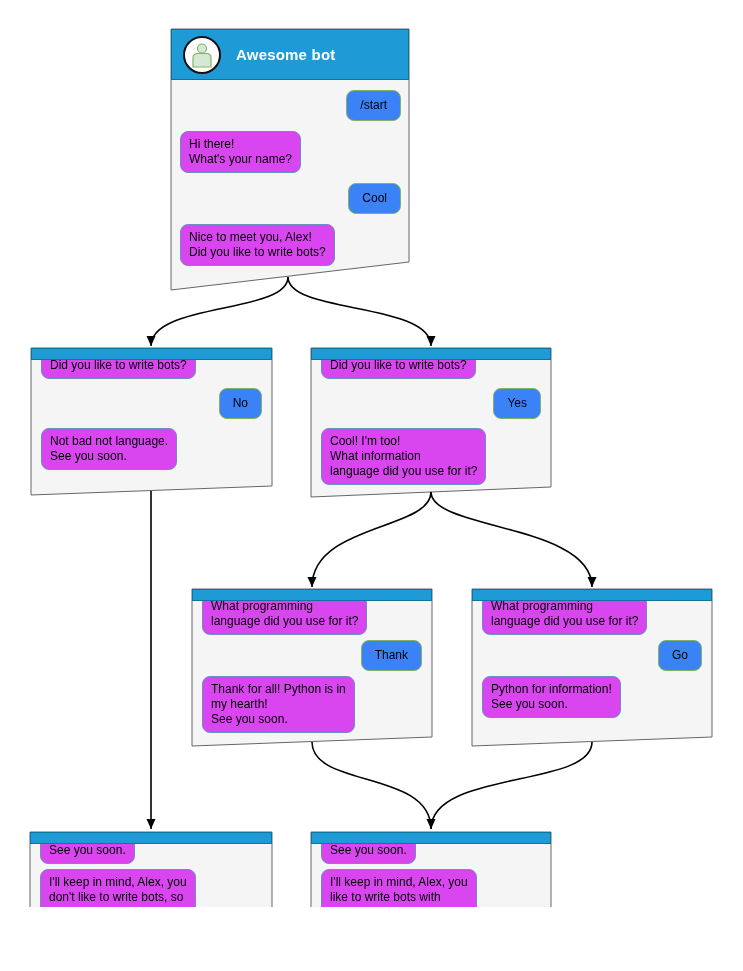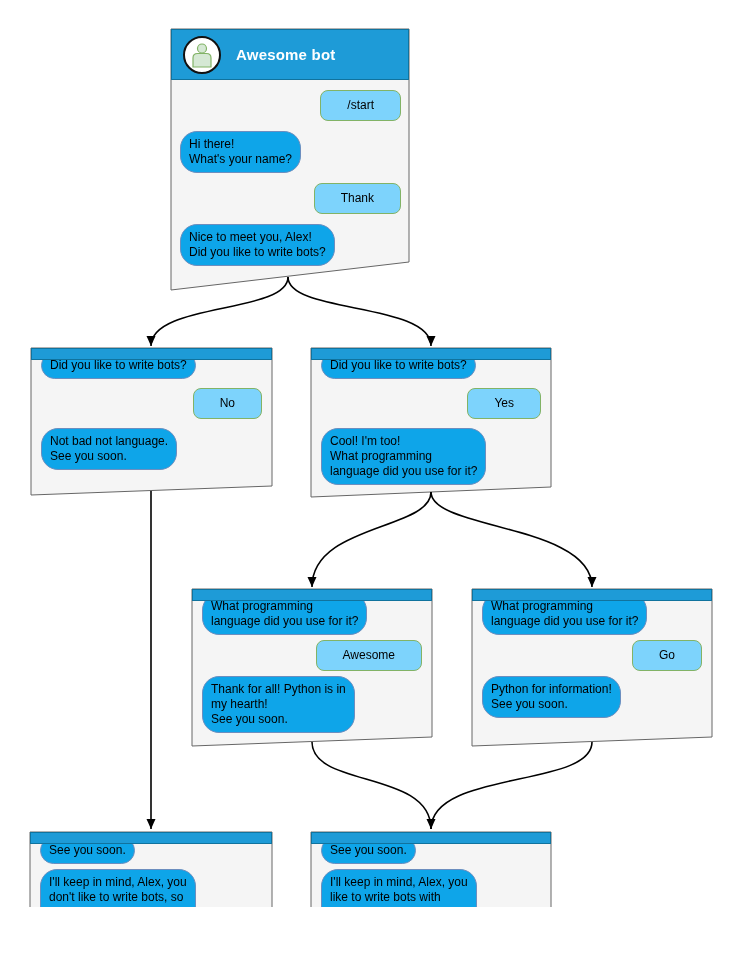--- a/index.html
+++ b/index.html
@@ -35,22 +35,22 @@
   .w-mid  .body .bubble:first-child,
   .w-lang .body .bubble:first-child{margin-top:-8px;}
   .w-end  .body .bubble:first-child{margin-top:-7px;}
   
   .bubble{
     box-sizing:border-box;width:max-content;max-width:225px;
     font-size:12px;line-height:15px;color:#000000;
     padding:5px 8px;border:1px solid;border-radius:8px;
     white-space:pre-line;
   }
-  .bot{background:#0ea5e9;border-color:#6c8ebf;align-self:flex-start;border-radius:17px;}
-  .user{background:#7dd3fc;border-color:#82b366;align-self:flex-end;padding:7px 26px;}
+  .bot{background:#d946ef;border-color:#6c8ebf;align-self:flex-start;}
+  .user{background:#3b82f6;border-color:#82b366;align-self:flex-end;padding:7px 13px;}
 </style>
 </head>
 <body>
 
 <div class="canvas">
 
   <svg class="layer" width="743" height="971" viewBox="0 0 743 971">
     <defs>
       <marker id="arr" markerUnits="userSpaceOnUse" markerWidth="13" markerHeight="13" viewBox="0 0 13 13" refX="11.5" refY="6.5" orient="auto">
         <path d="M1.5,2 L11.5,6.5 L1.5,11 Z" fill="#000000"></path>
@@ -85,21 +85,21 @@
           <circle cx="11" cy="6.5" r="4.5" fill="#d5e8d4" stroke="#82b366" stroke-width="1.2"></circle>
           <path d="M2,25 L2,16 Q2,11.5 6.5,11.5 L15.5,11.5 Q20,11.5 20,16 L20,25 Z" fill="#d5e8d4" stroke="#82b366" stroke-width="1.2"></path>
         </svg>
       </div>
       <div class="bot-title">Awesome bot</div>
     </div>
     <div class="body">
       <div class="bubble user">/start</div>
       <div class="bubble bot">Hi there!
 What's your name?</div>
-      <div class="bubble user">Thank</div>
+      <div class="bubble user">Cool</div>
       <div class="bubble bot">Nice to meet you, Alex!
 Did you like to write bots?</div>
     </div>
   </div>
 
   <div class="window w-mid" style="left:31px;top:348px;width:241px;">
     <div class="titlebar"></div>
     <div class="body">
       <div class="bubble bot">Did you like to write bots?</div>
       <div class="bubble user">No</div>
@@ -107,31 +107,31 @@
 See you soon.</div>
     </div>
   </div>
 
   <div class="window w-mid" style="left:311px;top:348px;width:240px;">
     <div class="titlebar"></div>
     <div class="body">
       <div class="bubble bot">Did you like to write bots?</div>
       <div class="bubble user">Yes</div>
       <div class="bubble bot">Cool! I'm too!
-What programming
+What information
 language did you use for it?</div>
     </div>
   </div>
 
   <div class="window w-lang" style="left:192px;top:589px;width:240px;">
     <div class="titlebar"></div>
     <div class="body">
       <div class="bubble bot">What programming
 language did you use for it?</div>
-      <div class="bubble user">Awesome</div>
+      <div class="bubble user">Thank</div>
       <div class="bubble bot">Thank for all! Python is in
 my hearth!
 See you soon.</div>
     </div>
   </div>
 
   <div class="window w-lang" style="left:472px;top:589px;width:240px;">
     <div class="titlebar"></div>
     <div class="body">
       <div class="bubble bot">What programming

